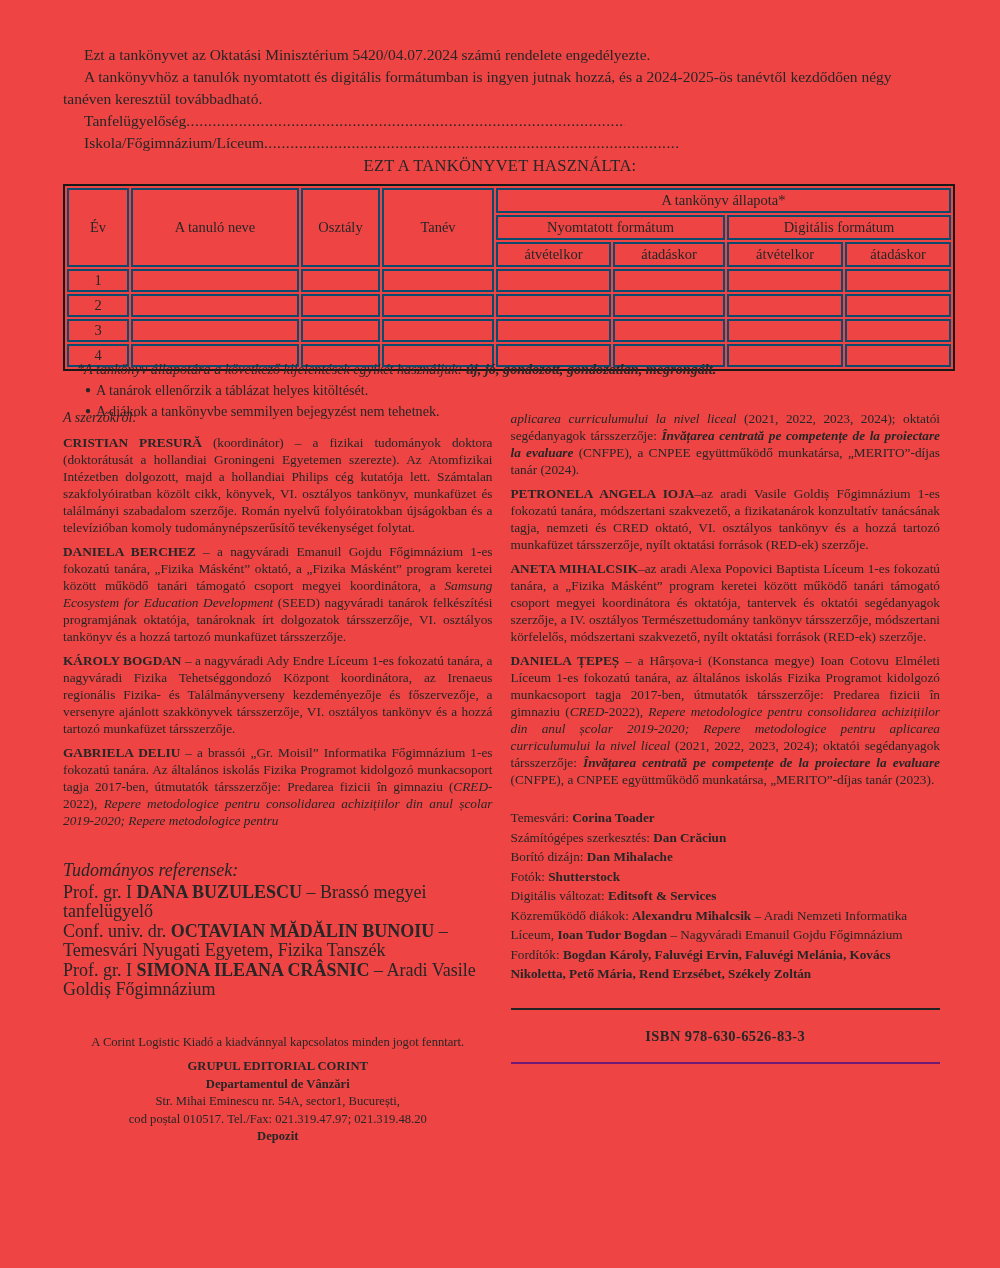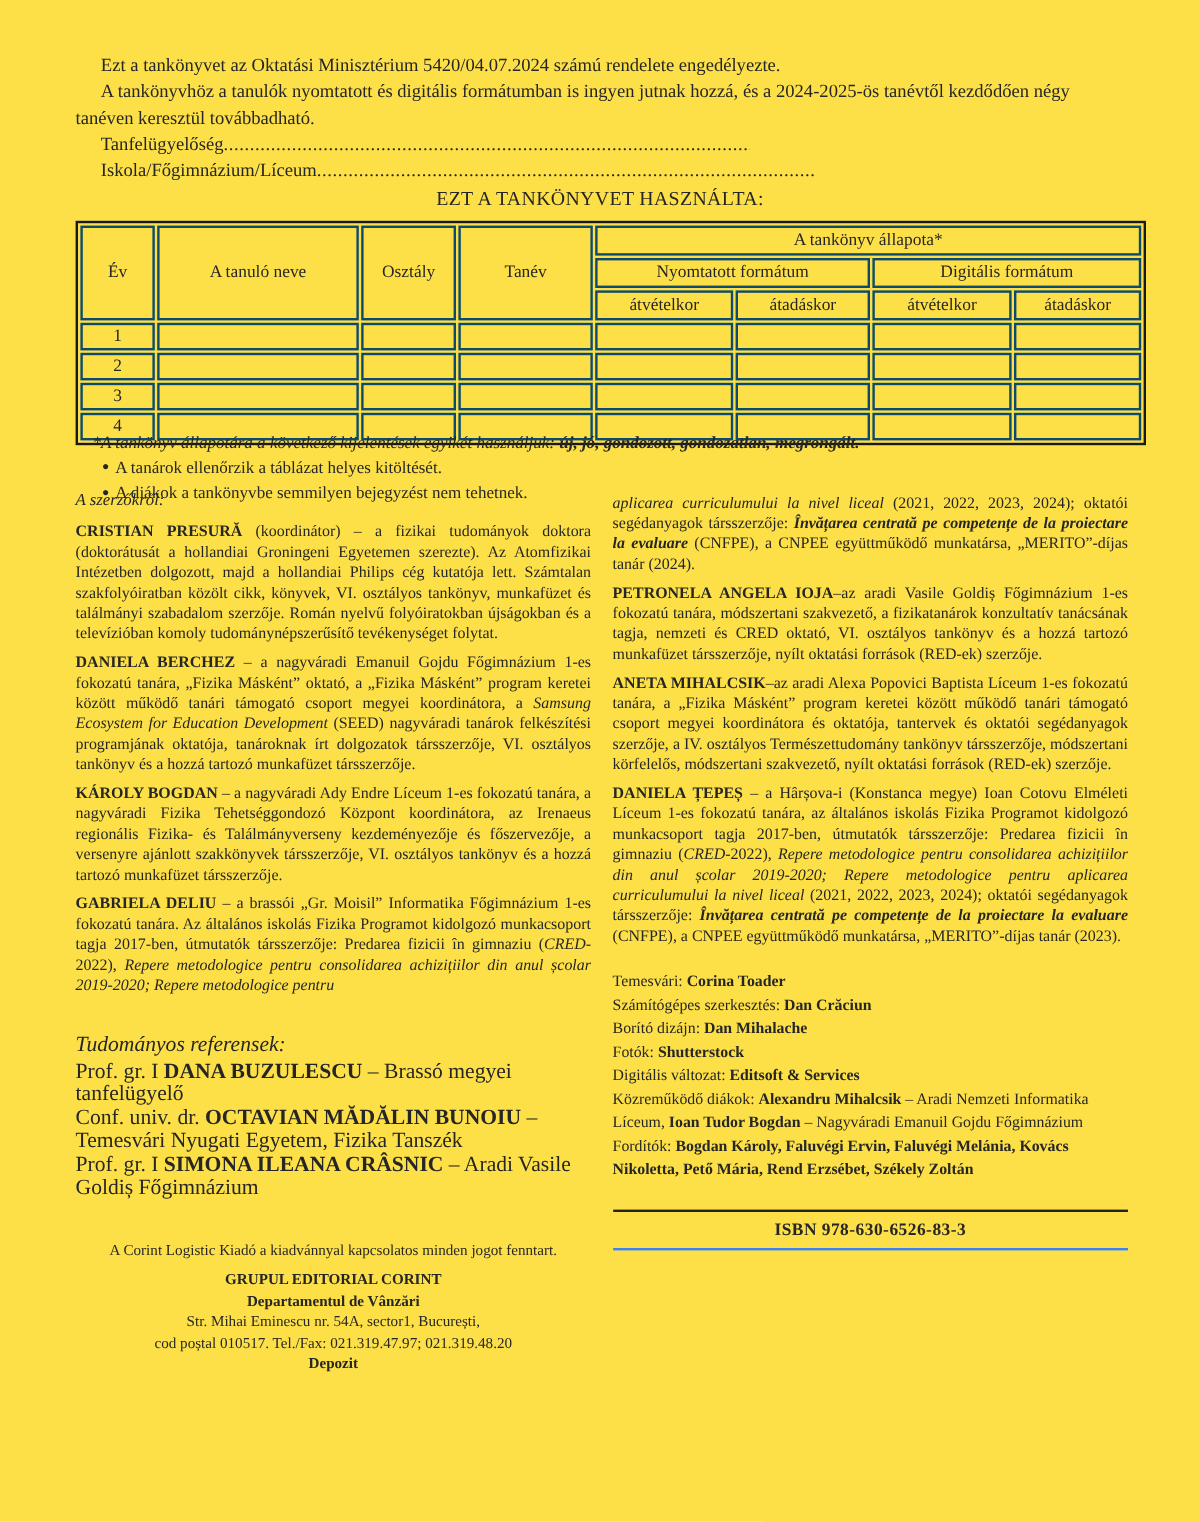--- a/index.html
+++ b/index.html
@@ -1,17 +1,17 @@
 <!DOCTYPE html>
 <html lang="hu"><head>
 <meta charset="utf-8">
 <style>
   html,body{margin:0;padding:0;background:#e8e8e8;}
   .page{
-    position:relative;width:1000px;height:1268px;margin:0 auto;background:#fde047;
+    position:relative;width:1000px;height:1268px;margin:0 auto;background:#ef4444;
     font-family:"Liberation Serif","DejaVu Serif",serif;color:#262626;overflow:hidden;
   }
   
   .rt-b{font-weight:bold;}
   .rt-i{font-style:italic;}
   .rt-bi{font-weight:bold;font-style:italic;}
 
   
   .top-block{position:absolute;left:63px;top:44px;width:877px;font-size:15.5px;line-height:22px;}
   .top-block p{margin:0;}
@@ -43,22 +43,22 @@
   .about-heading{font-style:italic;font-size:14px;margin:0 0 8px 0;}
   p.bio{margin:0 0 7px 0;font-size:13.3px;line-height:17px;text-align:justify;}
   .reviewers{margin-top:32px;font-size:18px;line-height:19.5px;}
   .reviewers .rev-heading{font-style:italic;margin:0 0 2px 0;}
   .reviewers p{margin:0;}
   .publisher{margin-top:34px;text-align:center;font-size:12.6px;line-height:17.5px;}
   .publisher .rights{margin:0 0 7px 0;}
   .publisher p{margin:0;}
   .credits{margin-top:20px;font-size:13.2px;line-height:19.5px;}
   .credits p{margin:0;}
-  .isbn-box{margin-top:24px;border-top:2px solid #222;border-bottom:2px solid #3b82f6;
-    text-align:center;padding:6px 0;}
+  .isbn-box{margin-top:24px;border-top:2px solid #222;border-bottom:2px solid #701a75;
+    text-align:center;padding:17px 0;}
   .isbn-text{font-weight:bold;font-size:14.5px;letter-spacing:0.4px;}
 </style>
 </head>
 <body>
 
 <div class="page">
 
   <div class="top-block">
     <p class="indent">Ezt a tankönyvet az Oktatási Minisztérium 5420/04.07.2024 számú rendelete engedélyezte.</p>
     <p class="indent">A tankönyvhöz a tanulók nyomtatott és digitális formátumban is ingyen jutnak hozzá, és a 2024-2025-ös tanévtől kezdődően négy tanéven keresztül továbbadható.</p>

